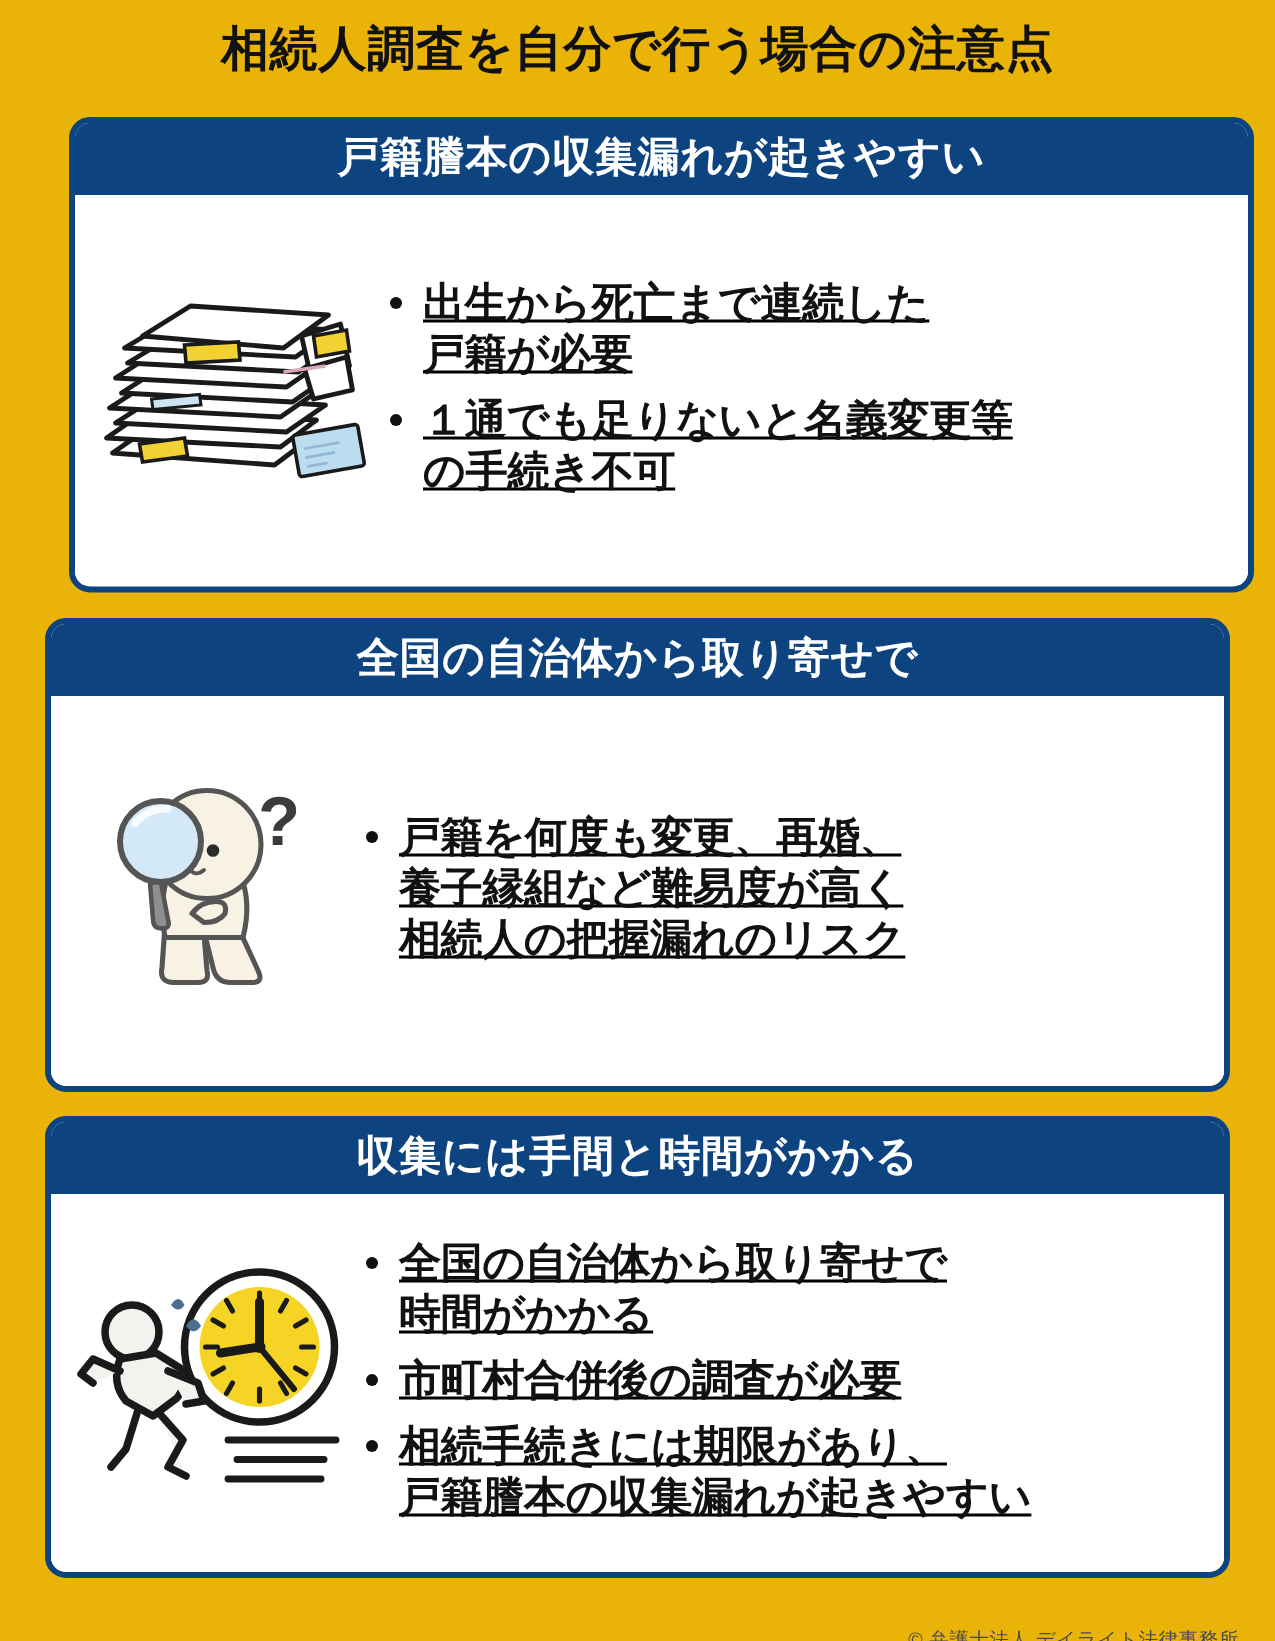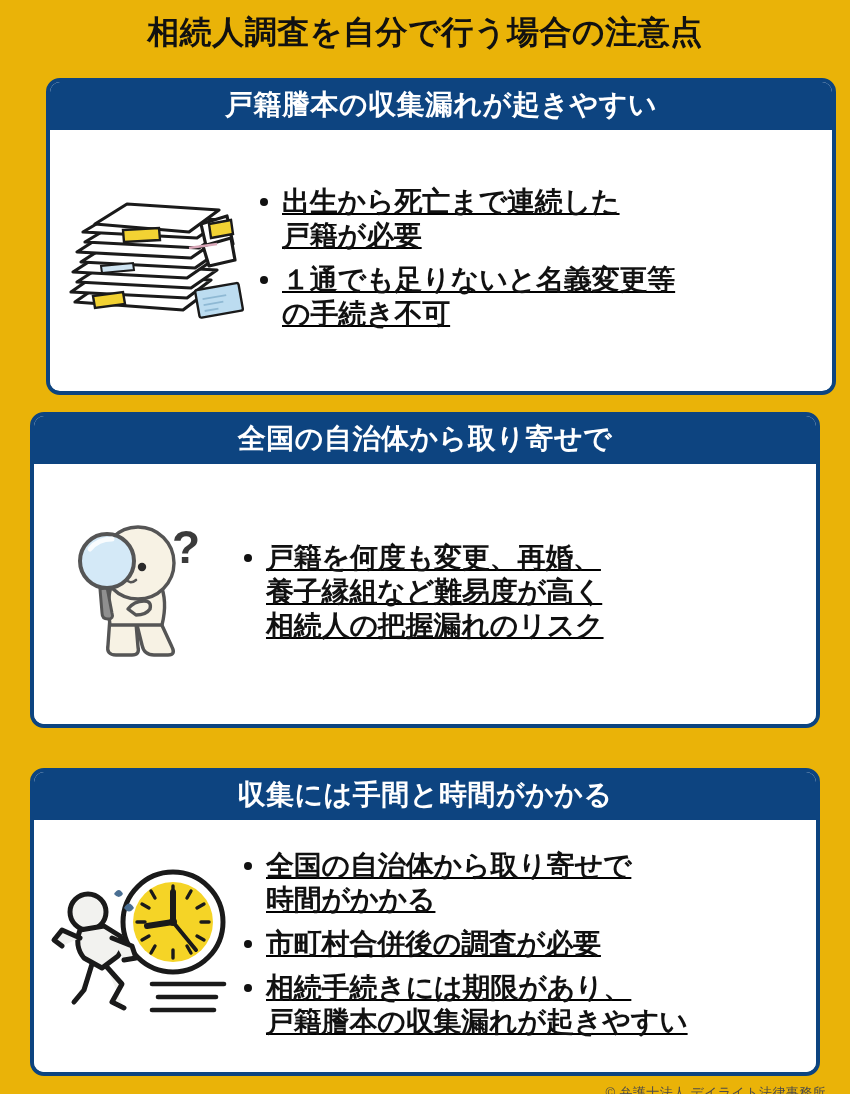--- a/index.html
+++ b/index.html
@@ -102,21 +102,21 @@
     height: 8px;
     border-radius: 50%;
     background: #111111;
   }
 
   
   #card-1 { top: 78px;  height: 317px; margin-left: 16px; }
   #card-1 .card-body { height: 260px; }
   #card-2 { top: 412px; height: 316px; }
   #card-2 .card-body { height: 260px; }
-  #card-3 { top: 744px; height: 308px; margin-top: 24px; }
+  #card-3 { top: 744px; height: 308px; }
   #card-3 .card-body { height: 252px; }
 
   
   .footer {
     position: absolute;
     right: 24px;
     top: 1068px;
     font-size: 13px;
     color: #4b4b4b;
     letter-spacing: 0.4px;

